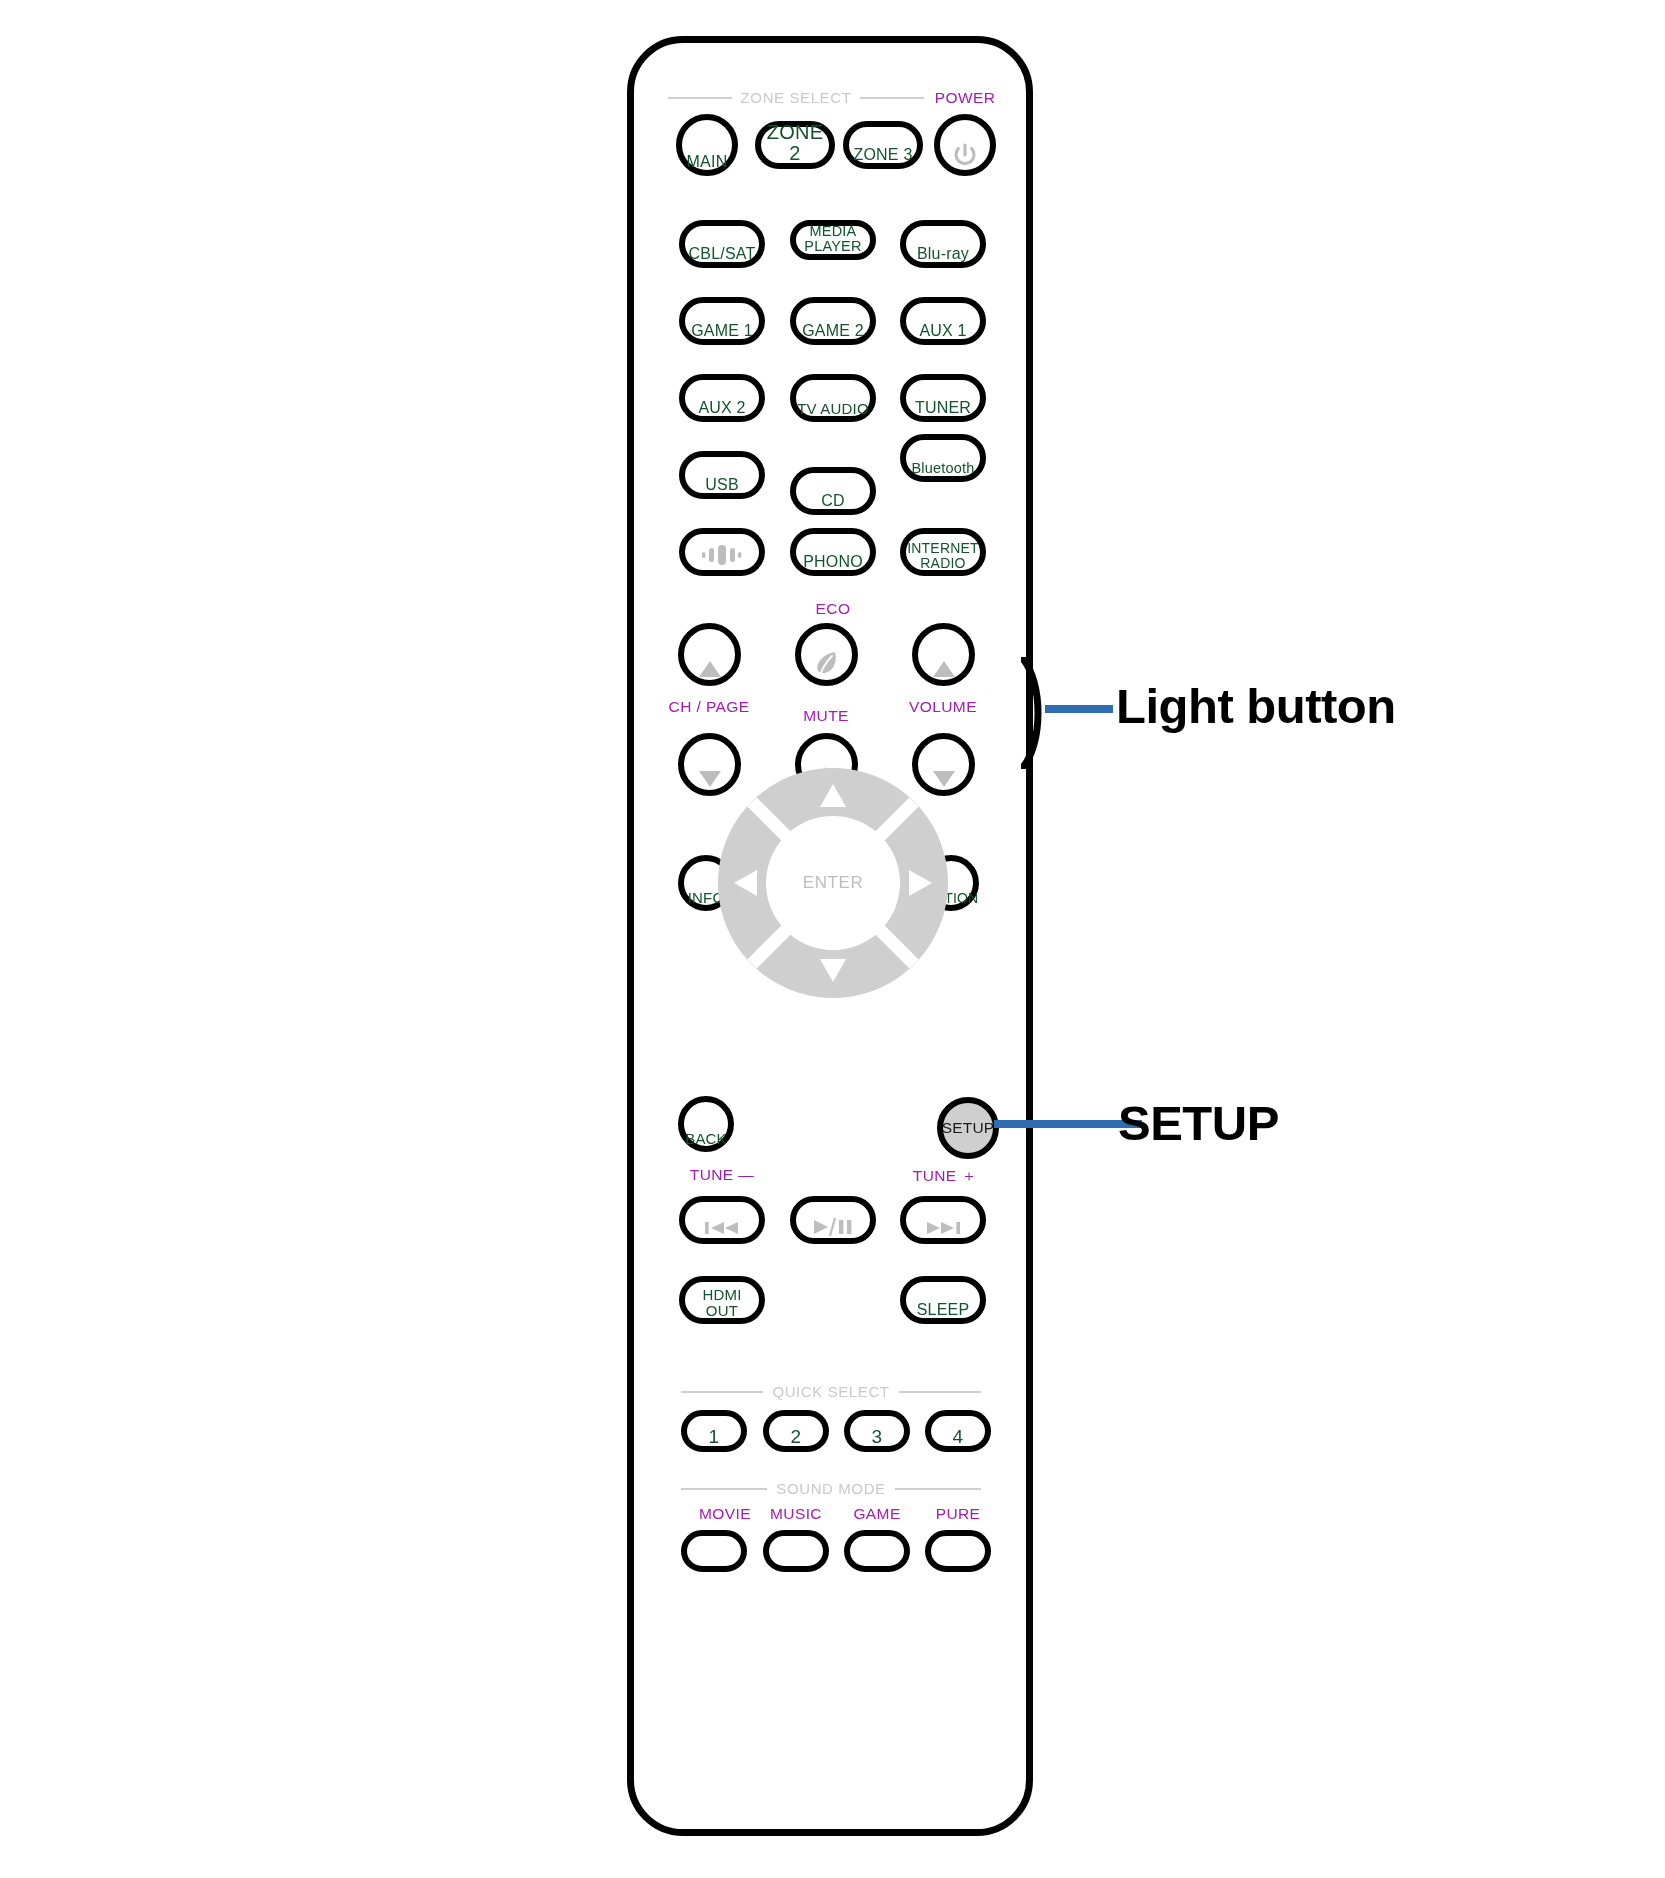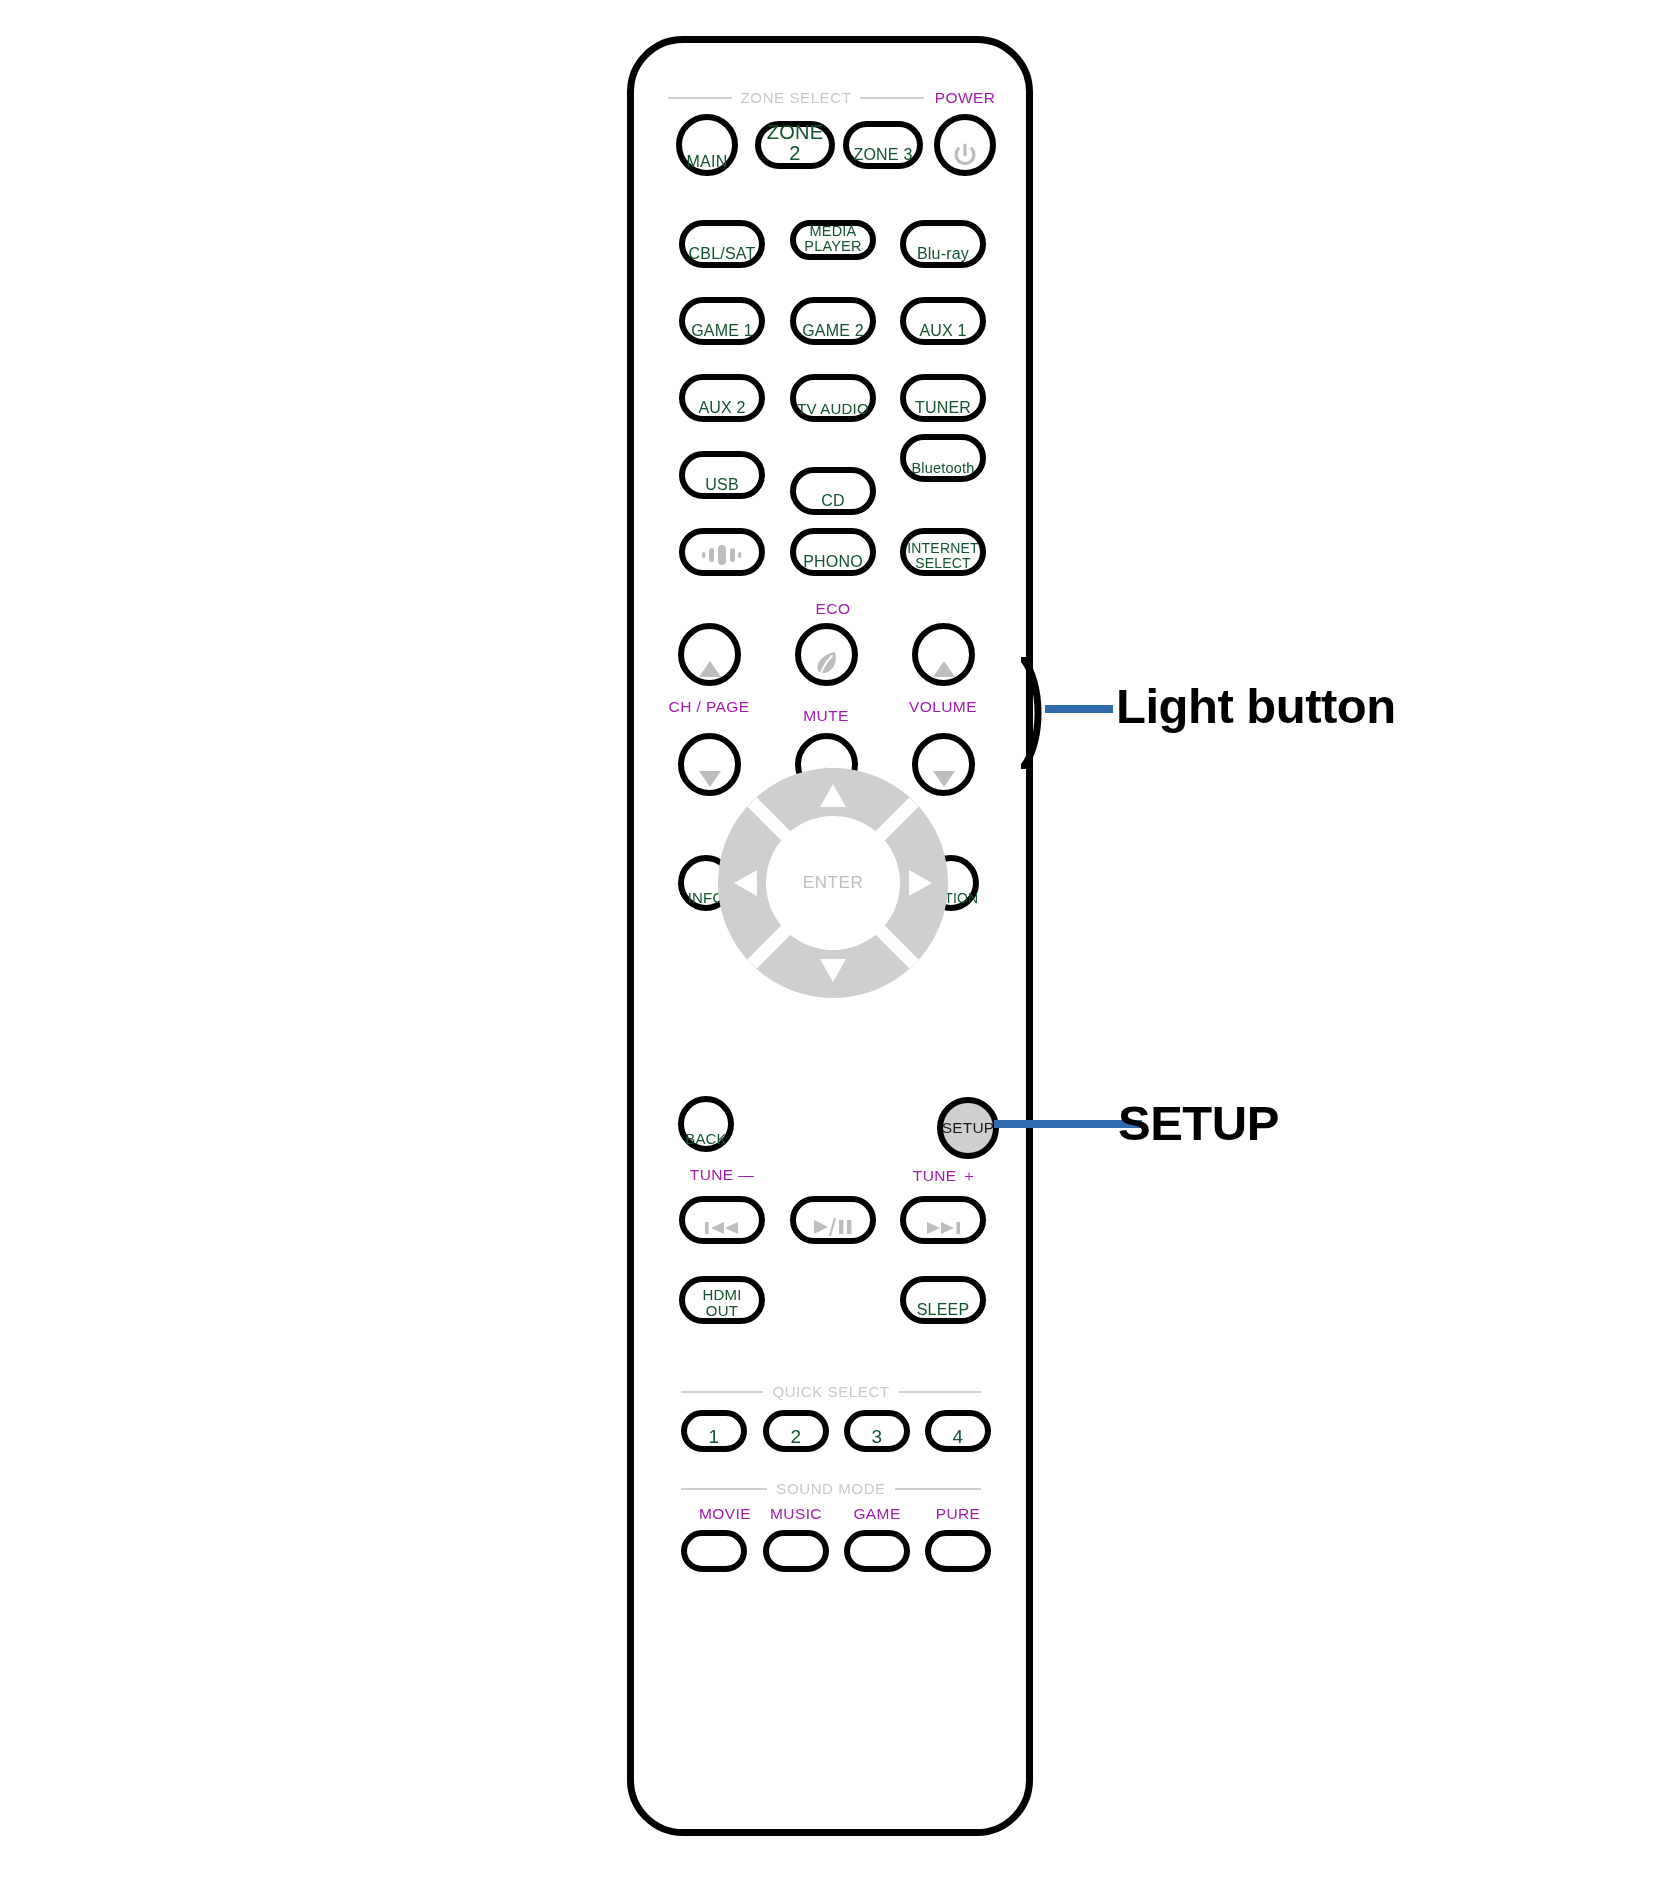--- a/index.html
+++ b/index.html
@@ -163,21 +163,21 @@
     <rect x="34" y="8" width="5" height="14" rx="2.5" fill="#bdbdbd"></rect>
     <rect x="6" y="12" width="3.4" height="6" rx="1.7" fill="#bdbdbd"></rect>
     <rect x="42" y="12" width="3.4" height="6" rx="1.7" fill="#bdbdbd"></rect>
   </svg>
 </div>
 <div class="btn pill" style="left:790px;top:528px;width:86px;height:48px;font-size:16px;">
   <span>PHONO</span>
 </div>
 <div class="btn pill" style="left:900px;top:528px;width:86px;height:48px;font-size:14px;">
   <span>INTERNET
-SELECT</span>
+RADIO</span>
 </div>
 
 <div class="cap" style="left:783px;top:600px;width:100px;">ECO</div>
 
 <div class="btn circ" style="left:678px;top:623px;width:63px;height:63px;">
   <svg class="icon" width="26" height="22" viewBox="0 0 26 22">
     <polygon points="13,3 24,19 2,19" fill="#bdbdbd"></polygon>
   </svg>
 </div>
 <div class="btn circ" style="left:795px;top:623px;width:63px;height:63px;">

